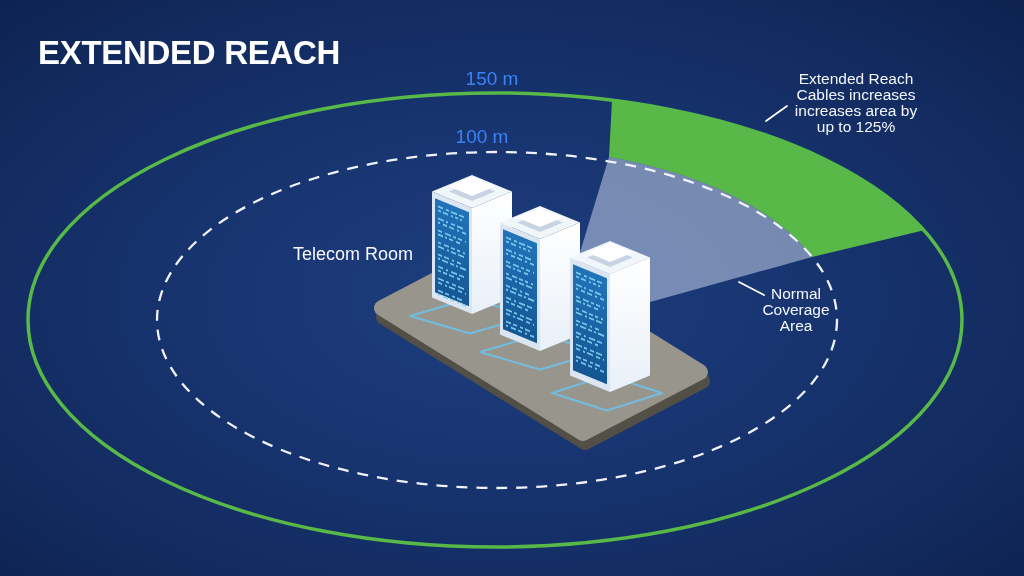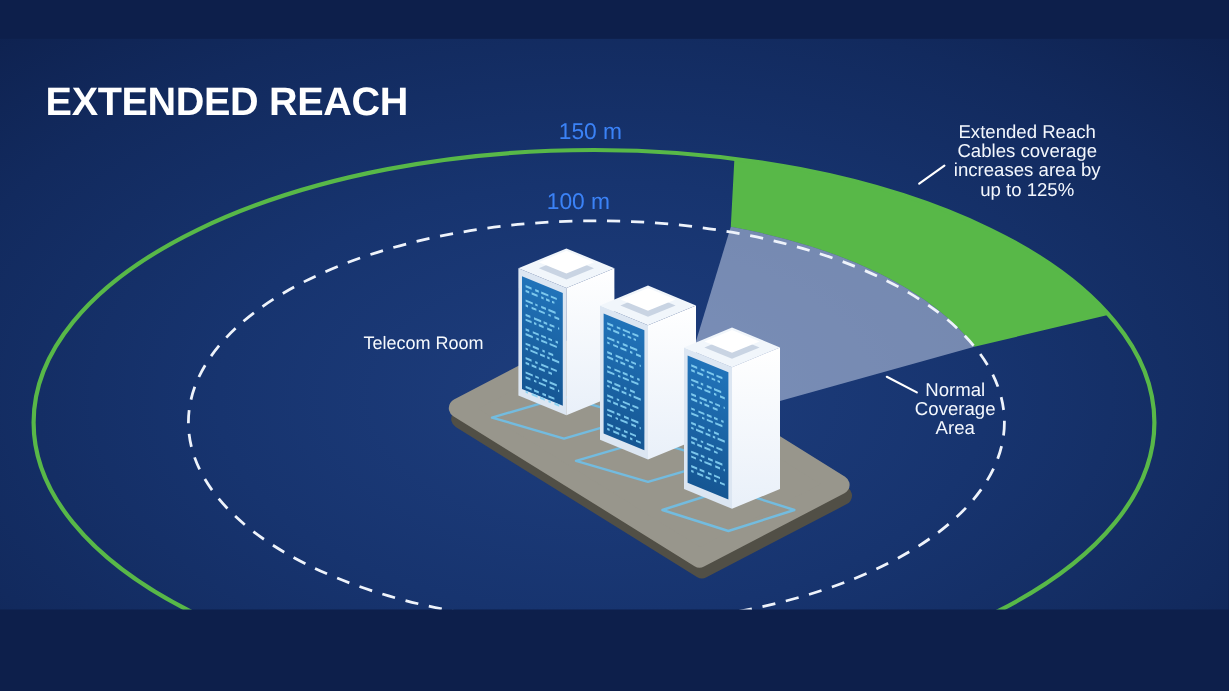--- a/index.html
+++ b/index.html
@@ -1,39 +1,38 @@
 <!DOCTYPE html>
 <html><head>
 <meta charset="utf-8">
 <style>
   html,body{margin:0;padding:0;background:#0d1f4b;}
   #stage{
     position:relative;
-    width:1024px;height:476px;
+    width:1024px;height:576px;
     overflow:hidden;
     font-family:"Liberation Sans","DejaVu Sans",sans-serif;
     color:#ffffff;
-    margin-top:32px;
   }
   #scene-svg{position:absolute;left:0;top:0;width:1024px;height:576px;display:block;}
   .overlay{position:absolute;white-space:nowrap;}
   .page-title{
     left:38px;top:34px;
     font-size:33px;font-weight:700;line-height:38px;
     letter-spacing:-0.3px;color:#ffffff;
   }
   .ring-label{
     transform:translate(-50%,-50%);
     font-size:19px;color:#3b82f6;
   }
   .ring-150{left:492px;top:79px;}
   .ring-100{left:482px;top:137px;}
   .room-label{
     left:353px;top:254px;transform:translate(-50%,-50%);
-    font-size:15px;color:#f6f9fd;
+    font-size:18px;color:#f6f9fd;
   }
   .annot{
     transform:translateX(-50%);
     text-align:center;font-size:15.5px;line-height:16px;color:#f3f7fd;
   }
   .annot-extended{left:856px;top:71px;}
   .annot-normal{left:796px;top:286px;}
 </style>
 </head>
 <body>
@@ -139,21 +138,21 @@
     <div>EXTENDED REACH</div>
   </div>
 
   <div class="overlay ring-label ring-150">150 m</div>
   <div class="overlay ring-label ring-100">100 m</div>
 
   <div class="overlay room-label">Telecom Room</div>
 
   <div class="overlay annot annot-extended">
     <div>Extended Reach</div>
-    <div>Cables coverage</div>
+    <div>Cables increases</div>
     <div>increases area by</div>
     <div>up to 125%</div>
   </div>
 
   <div class="overlay annot annot-normal">
     <div>Normal</div>
     <div>Coverage</div>
     <div>Area</div>
   </div>
 

